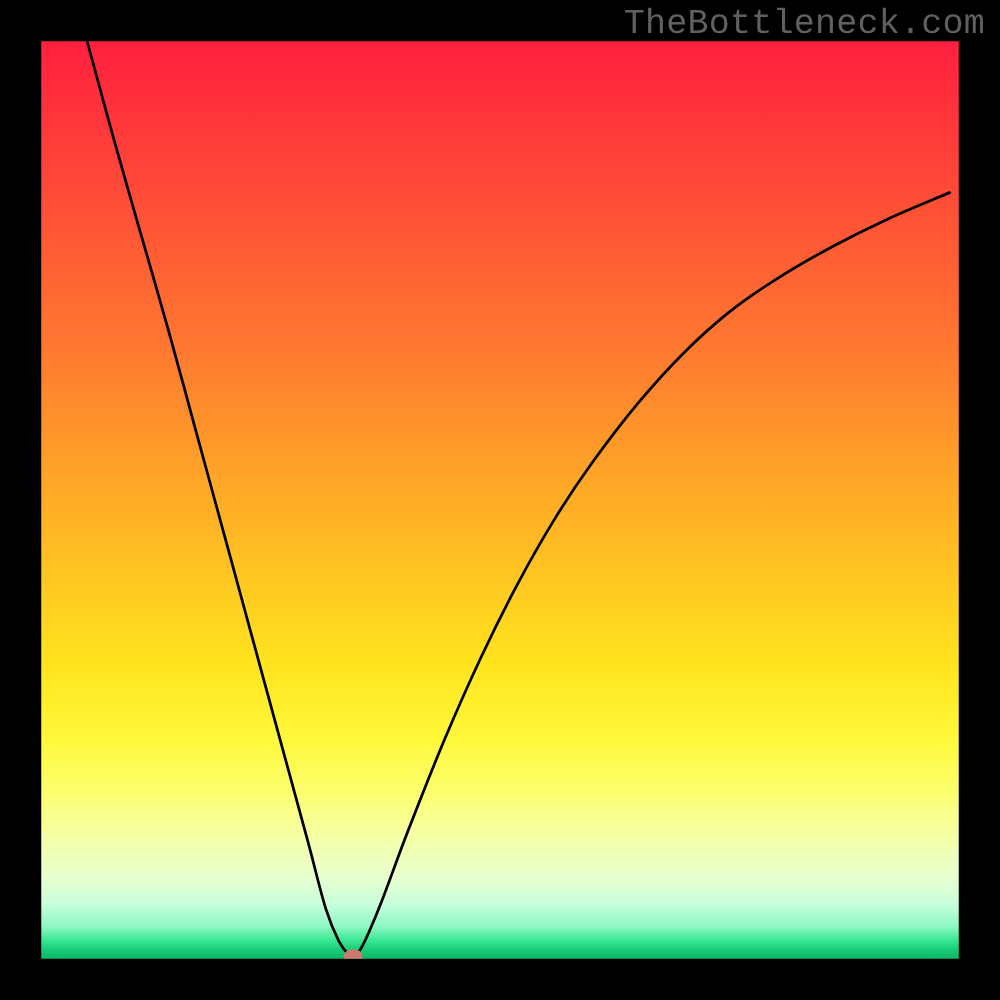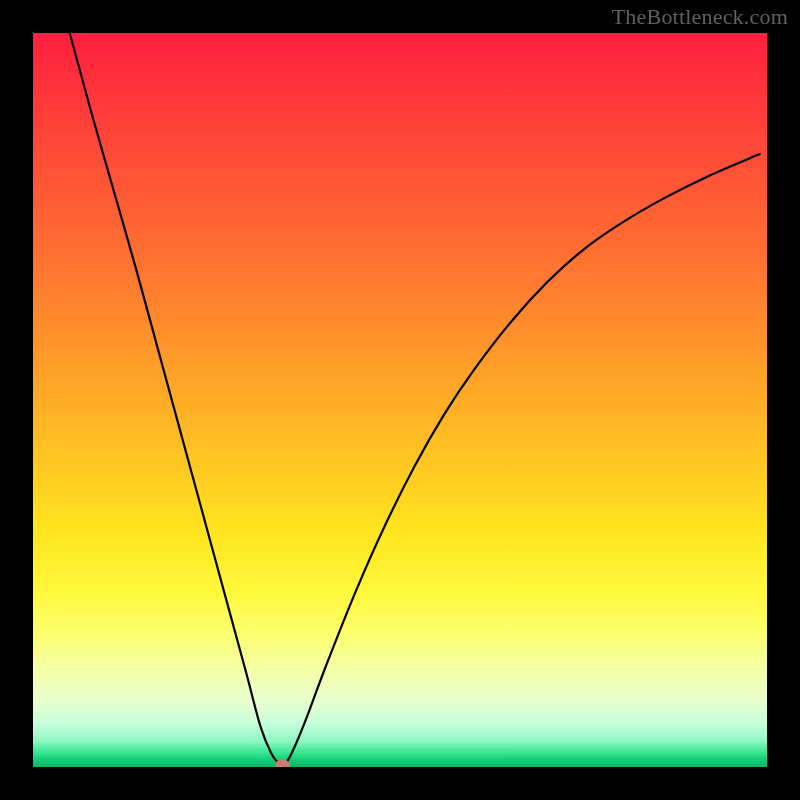--- a/index.html
+++ b/index.html
@@ -7,22 +7,22 @@
   .frame {
     position: relative;
     width: 800px;
     height: 800px;
     background: #000;
   }
   .watermark {
     position: absolute;
     top: 4px;
     right: 12px;
-    font-family: Liberation Serif, serif;
-    font-size: 22px;
+    font-family: Liberation Mono, monospace;
+    font-size: 28px;
     font-weight: 500;
     color: #606060;
     letter-spacing: 0.2px;
     z-index: 5;
   }
   .plot-area {
     position: absolute;
     left: 33px;
     top: 33px;
     width: 734px;

